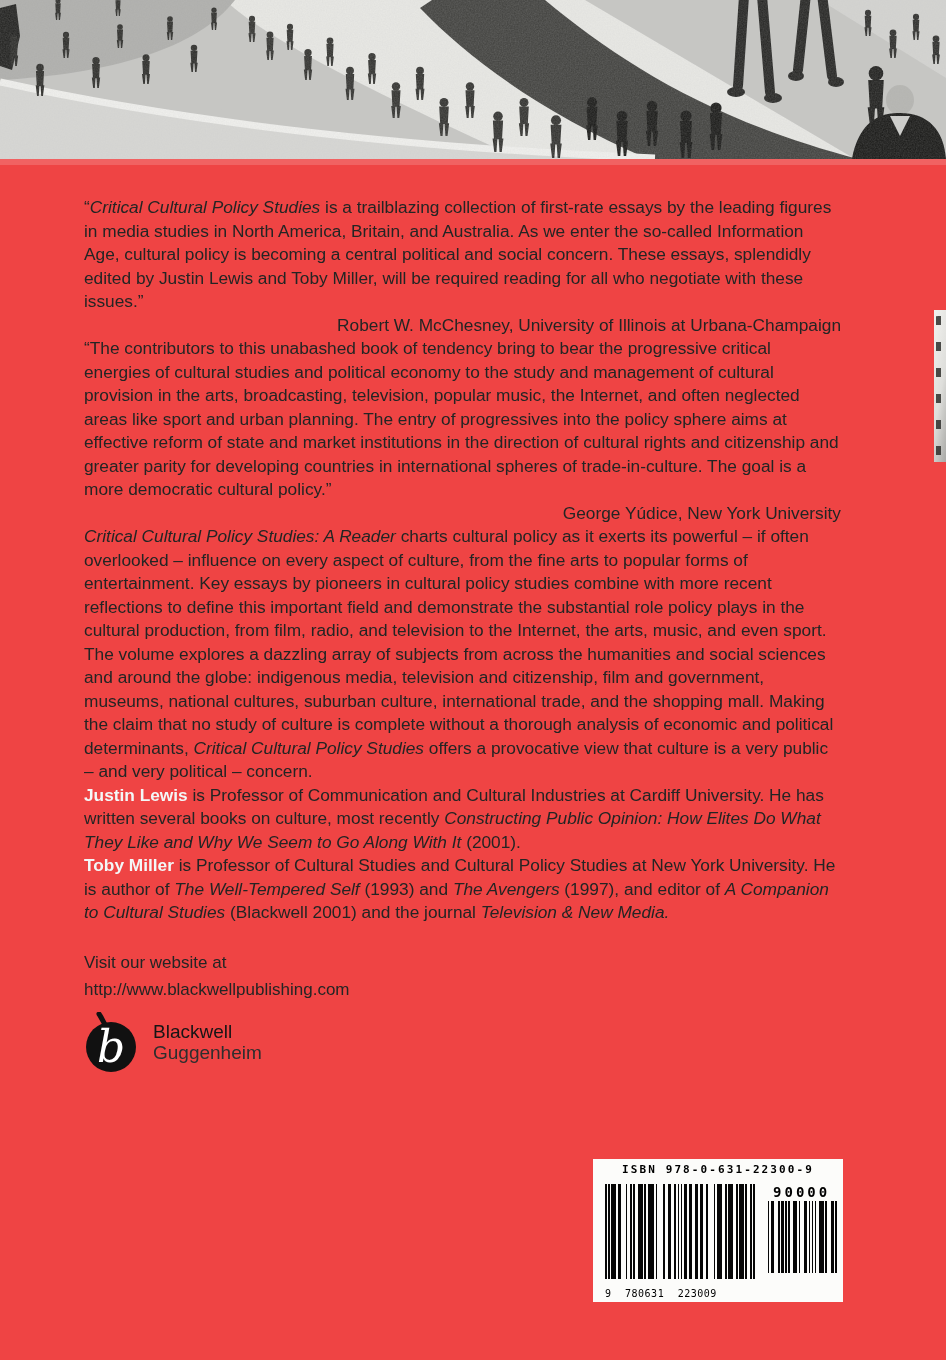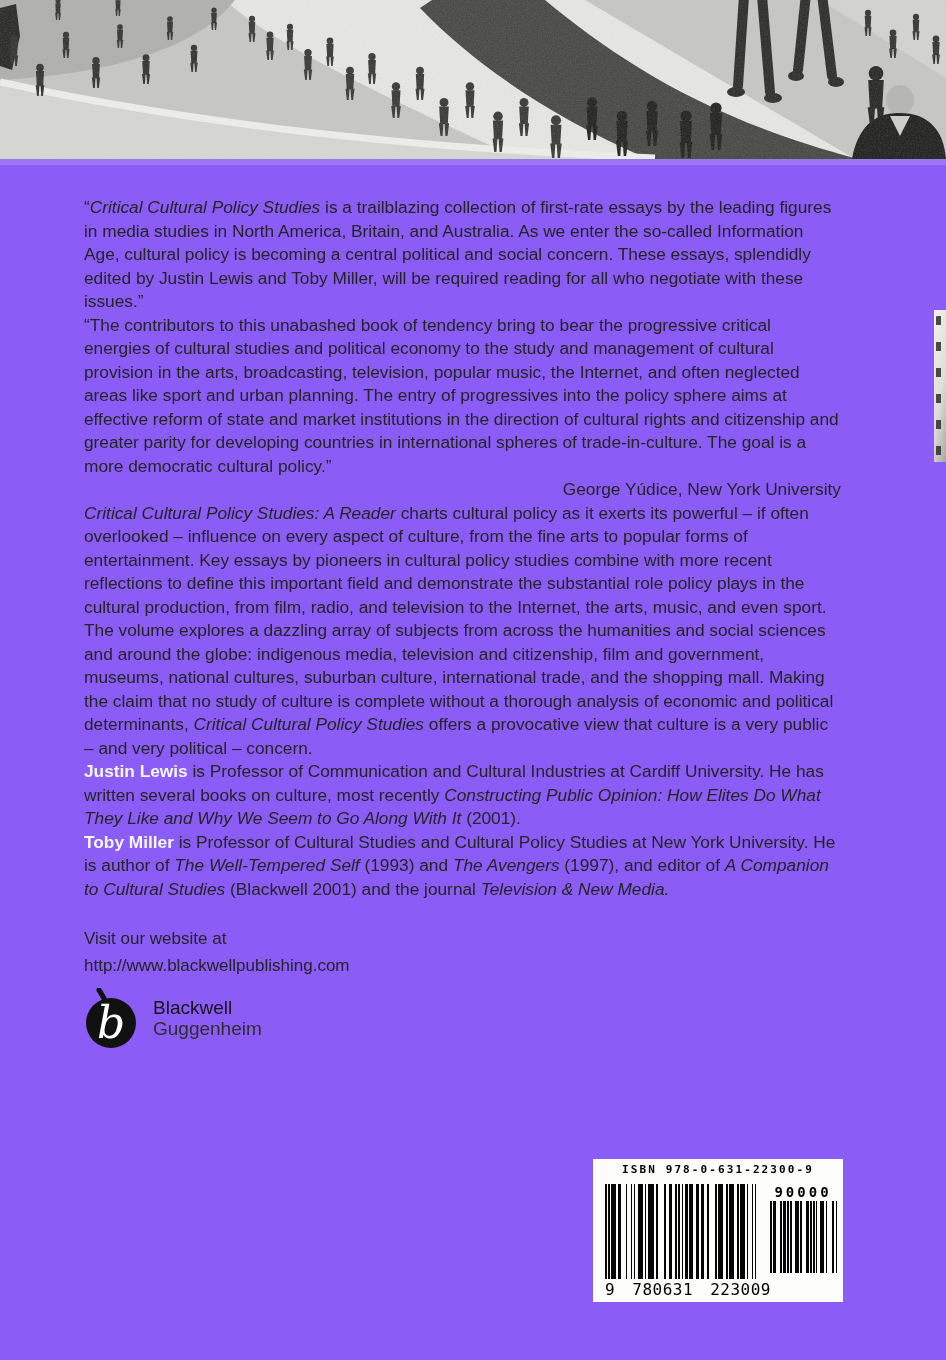--- a/index.html
+++ b/index.html
@@ -1,16 +1,16 @@
 <!DOCTYPE html>
 <html><head>
 <meta charset="utf-8">
 <style>
   html,body{margin:0;padding:0;background:#b4c1c6;}
-  .cover{position:relative;width:946px;height:1360px;background:#8b5cf6;overflow:hidden;
+  .cover{position:relative;width:946px;height:1360px;background:#ef4444;overflow:hidden;
          font-family:"Liberation Sans",sans-serif;color:#232524;}
   
   .photo{position:absolute;left:0;top:0;width:946px;height:159px;}
   .photo-edge{position:absolute;left:0;top:159px;width:946px;height:6px;background:rgba(255,255,255,.16);}
   
   .content{position:absolute;left:84px;top:196px;width:757px;font-size:17.3px;line-height:23.5px;}
   .content p{margin:0;}
   .attribution{text-align:right;margin-top:1px;}
   .it{font-style:italic}
   .bd{font-weight:bold}
@@ -31,22 +31,22 @@
   .barcode-box{position:absolute;left:593px;top:1159px;width:250px;height:143px;background:#fcfcfa;
                box-sizing:border-box;padding:4px 6px;}
   .isbn-label{font-family:"DejaVu Sans Mono",monospace;font-weight:bold;font-size:11px;letter-spacing:2.1px;
               text-align:center;white-space:nowrap;color:#000;height:20px;}
   .bars-row{display:flex;margin-top:1px;}
   .main-col{width:152px;margin-left:6px;}
   .barcode{display:flex;}
   .barcode i{flex:1 1 auto;height:100%;}
   .barcode i.b{background:#060606;}
   .main-barcode{height:95px;}
-  .digits{font-family:"DejaVu Sans Mono",monospace;font-size:16px;letter-spacing:.5px;word-spacing:7px;
-          white-space:nowrap;color:#000;margin-top:1px;}
+  .digits{font-family:"DejaVu Sans Mono",monospace;font-size:10px;letter-spacing:.5px;word-spacing:7px;
+          white-space:nowrap;color:#000;margin-top:9px;}
   .addon-col{width:72px;margin-left:12px;}
   .addon-label{font-family:"DejaVu Sans Mono",monospace;font-weight:bold;font-size:14px;letter-spacing:3px;
                text-align:center;height:17px;color:#000;}
   .addon-barcode{height:72px;}
   
   .sliver{position:absolute;right:0;top:310px;width:12px;height:152px;
           background:linear-gradient(100deg,#f2f2ef 0%,#dededb 55%,#a8a8a5 100%);}
   .sliver:before{content:"";position:absolute;left:2px;top:6px;bottom:6px;width:5px;opacity:.85;
           transform:skewY(-8deg);
           background:repeating-linear-gradient(to bottom,#2e2e2b 0 9px,transparent 9px 26px);}
@@ -136,20 +136,21 @@
       <path d="M890,116 L910,116 L900,136 Z" fill="#cfcfcc"></path>
       <rect width="946" height="159" filter="url(#grain)"></rect>
     </svg>
   </div>
   <div class="photo-edge"></div>
 
   <div class="sliver"></div>
 
   <div class="content">
     <p class="quote"><span>“</span><span class="it">Critical Cultural Policy Studies</span><span> is a trailblazing collection of first-rate essays by the leading figures in media studies in North America, Britain, and Australia. As we enter the so-called Information Age, cultural policy is becoming a central political and social concern. These essays, splendidly edited by Justin Lewis and Toby Miller, will be required reading for all who negotiate with these issues.”</span></p>
+    <p class="attribution">Robert W. McChesney, University of Illinois at Urbana-Champaign</p>
 
     <p class="quote mt-q2"><span>“The contributors to this unabashed book of tendency bring to bear the progressive critical energies of cultural studies and political economy to the study and management of cultural provision in the arts, broadcasting, television, popular music, the Internet, and often neglected areas like sport and urban planning. The entry of progressives into the policy sphere aims at effective reform of state and market institutions in the direction of cultural rights and citizenship and greater parity for developing countries in international spheres of trade-in-culture. The goal is a more democratic cultural policy.”</span></p>
     <p class="attribution">George Yúdice, New York University</p>
 
     <p class="para mt-p3"><span class="it">Critical Cultural Policy Studies: A Reader</span><span> charts cultural policy as it exerts its powerful – if often overlooked – influence on every aspect of culture, from the fine arts to popular forms of entertainment. Key essays by pioneers in cultural policy studies combine with more recent reflections to define this important field and demonstrate the substantial role policy plays in the cultural production, from film, radio, and television to the Internet, the arts, music, and even sport.</span></p>
     <p class="para mt-p4"><span>The volume explores a dazzling array of subjects from across the humanities and social sciences and around the globe: indigenous media, television and citizenship, film and government, museums, national cultures, suburban culture, international trade, and the shopping mall. Making the claim that no study of culture is complete without a thorough analysis of economic and political determinants, </span><span class="it">Critical Cultural Policy Studies</span><span> offers a provocative view that culture is a very public – and very political – concern.</span></p>
 
     <p class="para mt-b1"><span class="bd wt">Justin Lewis</span><span> is Professor of Communication and Cultural Industries at Cardiff University. He has written several books on culture, most recently </span><span class="it">Constructing Public Opinion: How Elites Do What They Like and Why We Seem to Go Along With It</span><span> (2001).</span></p>
     <p class="para mt-b2"><span class="bd wt">Toby Miller</span><span> is Professor of Cultural Studies and Cultural Policy Studies at New York University. He is author of </span><span class="it">The Well-Tempered Self</span><span> (1993) and </span><span class="it">The Avengers</span><span> (1997), and editor of </span><span class="it">A Companion to Cultural Studies</span><span> (Blackwell 2001) and the journal </span><span class="it">Television &amp; New Media.</span></p>
 

